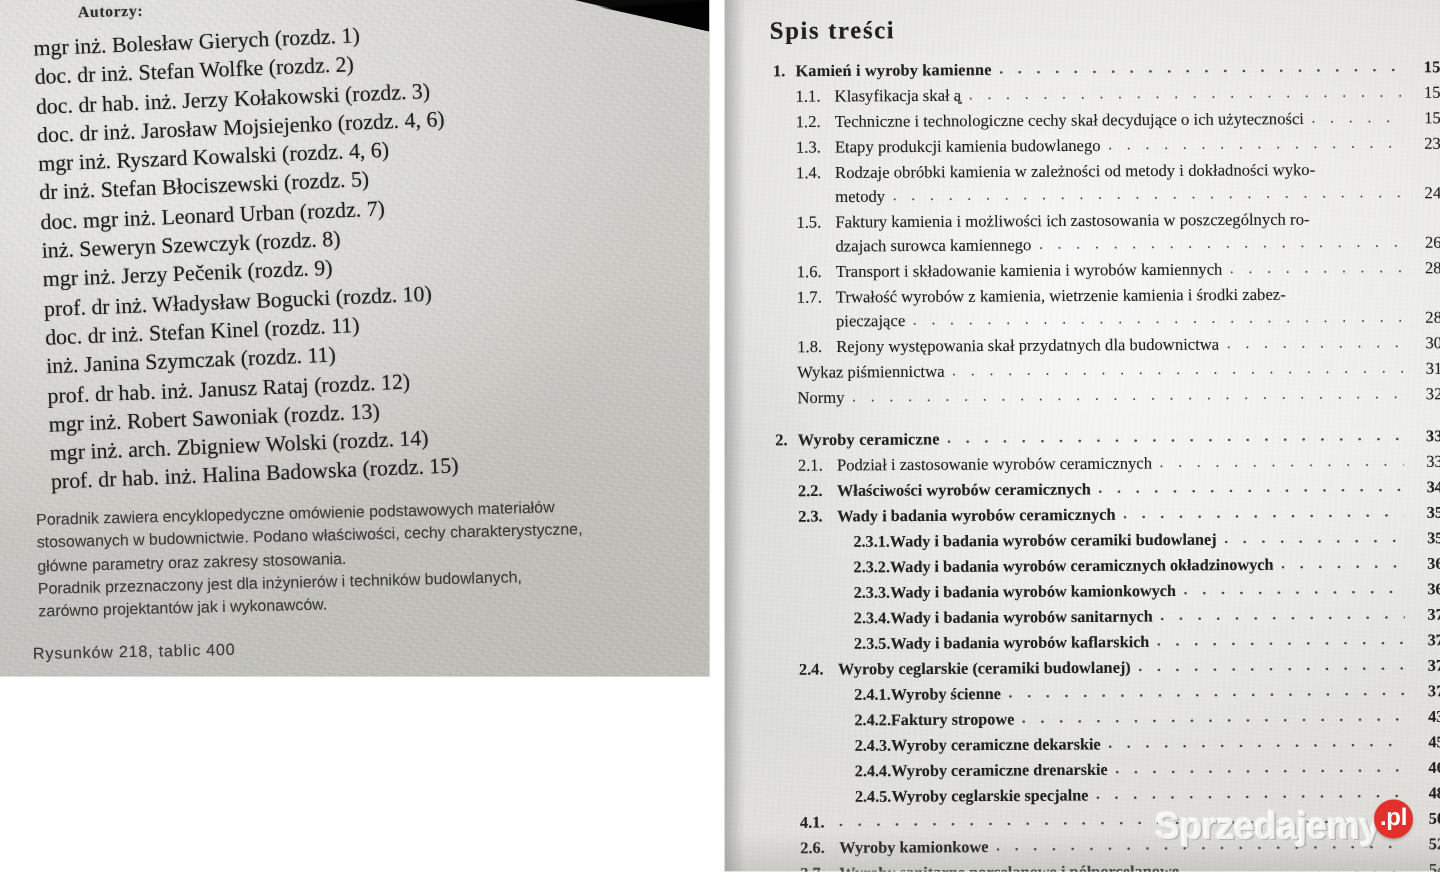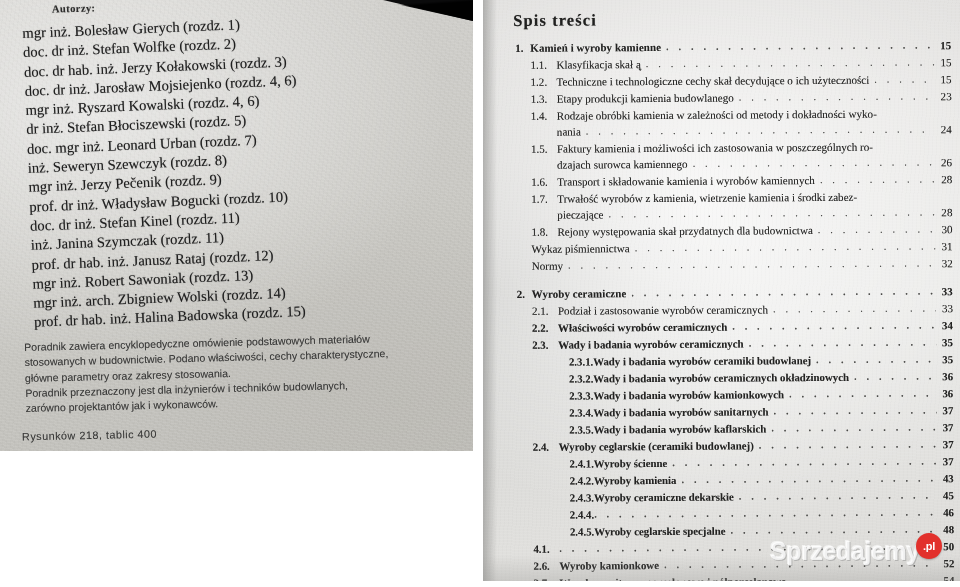--- a/index.html
+++ b/index.html
@@ -213,20 +213,21 @@
     overflow: hidden;
     white-space: nowrap;
     letter-spacing: 3.6px;
     color: #3e3e3c;
     font-size: 10.5px;
     transform: translateY(-1px);
     opacity: .92;
   }
   .toc-page {
     flex: 0 0 26px;
+    text-align: right;
     padding-left: 6px;
     white-space: nowrap;
   }
 
   
   .lvl1 { padding-left: 18px; font-weight: 700; font-size: 10.9px; letter-spacing: .1px; }
   .lvl1 .toc-num { width: 15px; }
   .lvl2 { padding-left: 33px; }
   .lvl2 .toc-num { width: 26px; }
   .lvl3 { padding-left: 58px; font-weight: 700; font-size: 10.8px; }
@@ -268,21 +269,21 @@
     border-radius: 50%;
     background: #e2312c;
     display: flex;
     align-items: center;
     justify-content: center;
     box-shadow: 0 1px 2px rgba(0,0,0,.25);
   }
   #wm-badge span {
     font-family: "Liberation Sans", sans-serif;
     font-weight: 700;
-    font-size: 11px;
+    font-size: 16px;
     color: #ffffff;
     letter-spacing: -0.2px;
   }
 </style>
 </head>
 <body>
 
 <div id="stage">
 
   <div id="left-photo">
@@ -359,21 +360,21 @@
             <span class="toc-page">23</span>
           </div>
           <div class="toc-row lvl2">
             <span class="toc-num">1.4.</span>
             <span class="toc-label">Rodzaje obróbki kamienia w zależności od metody i dokładności wyko-</span>
             <span class="toc-dots"></span>
             <span class="toc-page"></span>
           </div>
           <div class="toc-row cont">
             <span class="toc-num"></span>
-            <span class="toc-label">nania</span>
+            <span class="toc-label">metody</span>
             <span class="toc-dots">. . . . . . . . . . . . . . . . . . . . . . . . . . . . . . . . . . . . . . . . . . . . . . . . . . . . . . . . . . . . . . . . . . . . . . . . . . . . . . . . . . . . . . . . . </span>
             <span class="toc-page">24</span>
           </div>
           <div class="toc-row lvl2">
             <span class="toc-num">1.5.</span>
             <span class="toc-label">Faktury kamienia i możliwości ich zastosowania w poszczególnych ro-</span>
             <span class="toc-dots"></span>
             <span class="toc-page"></span>
           </div>
           <div class="toc-row cont">
@@ -480,32 +481,33 @@
             <span class="toc-page">37</span>
           </div>
           <div class="toc-row lvl3">
             <span class="toc-num">2.4.1.</span>
             <span class="toc-label">Wyroby ścienne</span>
             <span class="toc-dots">. . . . . . . . . . . . . . . . . . . . . . . . . . . . . . . . . . . . . . . . . . . . . . . . . . . . . . . . . . . . . . . . . . . . . . . . . . . . . . . . . . . . . . . . . </span>
             <span class="toc-page">37</span>
           </div>
           <div class="toc-row lvl3">
             <span class="toc-num">2.4.2.</span>
-            <span class="toc-label">Wyroby kamienia</span>
+            <span class="toc-label">Faktury stropowe</span>
             <span class="toc-dots">. . . . . . . . . . . . . . . . . . . . . . . . . . . . . . . . . . . . . . . . . . . . . . . . . . . . . . . . . . . . . . . . . . . . . . . . . . . . . . . . . . . . . . . . . </span>
             <span class="toc-page">43</span>
           </div>
           <div class="toc-row lvl3">
             <span class="toc-num">2.4.3.</span>
             <span class="toc-label">Wyroby ceramiczne dekarskie</span>
             <span class="toc-dots">. . . . . . . . . . . . . . . . . . . . . . . . . . . . . . . . . . . . . . . . . . . . . . . . . . . . . . . . . . . . . . . . . . . . . . . . . . . . . . . . . . . . . . . . . </span>
             <span class="toc-page">45</span>
           </div>
           <div class="toc-row lvl3">
             <span class="toc-num">2.4.4.</span>
+            <span class="toc-label">Wyroby ceramiczne drenarskie</span>
             <span class="toc-dots">. . . . . . . . . . . . . . . . . . . . . . . . . . . . . . . . . . . . . . . . . . . . . . . . . . . . . . . . . . . . . . . . . . . . . . . . . . . . . . . . . . . . . . . . . </span>
             <span class="toc-page">46</span>
           </div>
           <div class="toc-row lvl3">
             <span class="toc-num">2.4.5.</span>
             <span class="toc-label">Wyroby ceglarskie specjalne</span>
             <span class="toc-dots">. . . . . . . . . . . . . . . . . . . . . . . . . . . . . . . . . . . . . . . . . . . . . . . . . . . . . . . . . . . . . . . . . . . . . . . . . . . . . . . . . . . . . . . . . </span>
             <span class="toc-page">48</span>
           </div>
           <div class="toc-row lvl2b">

